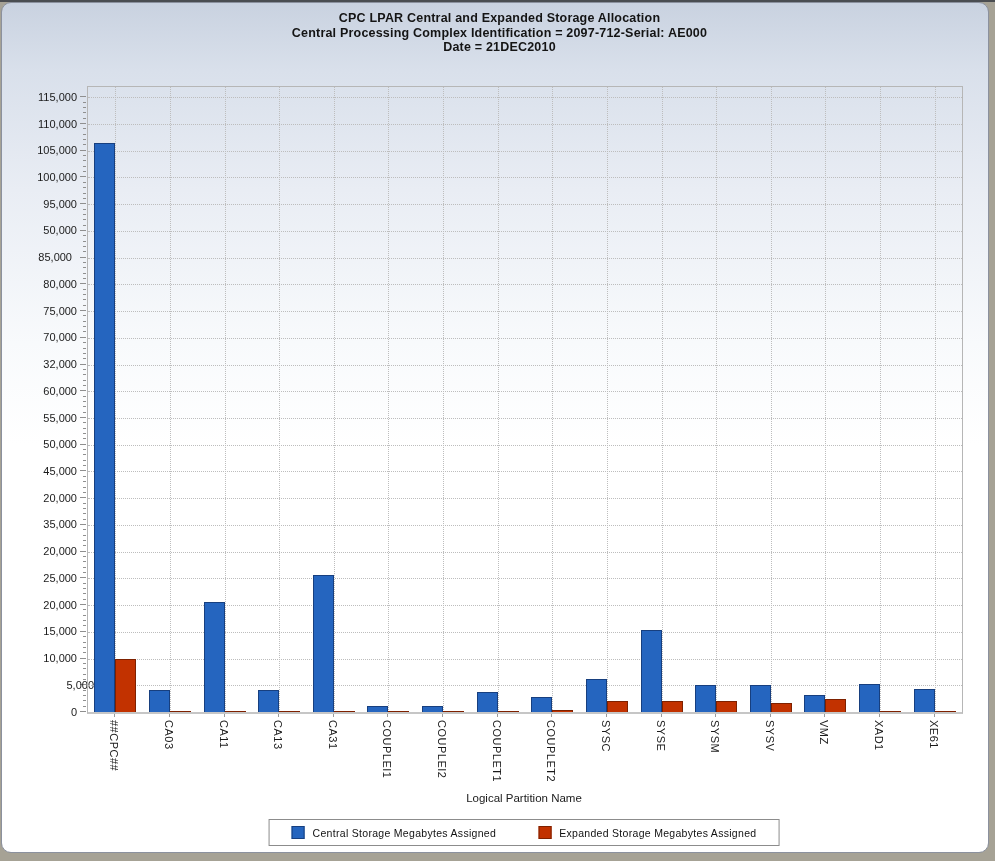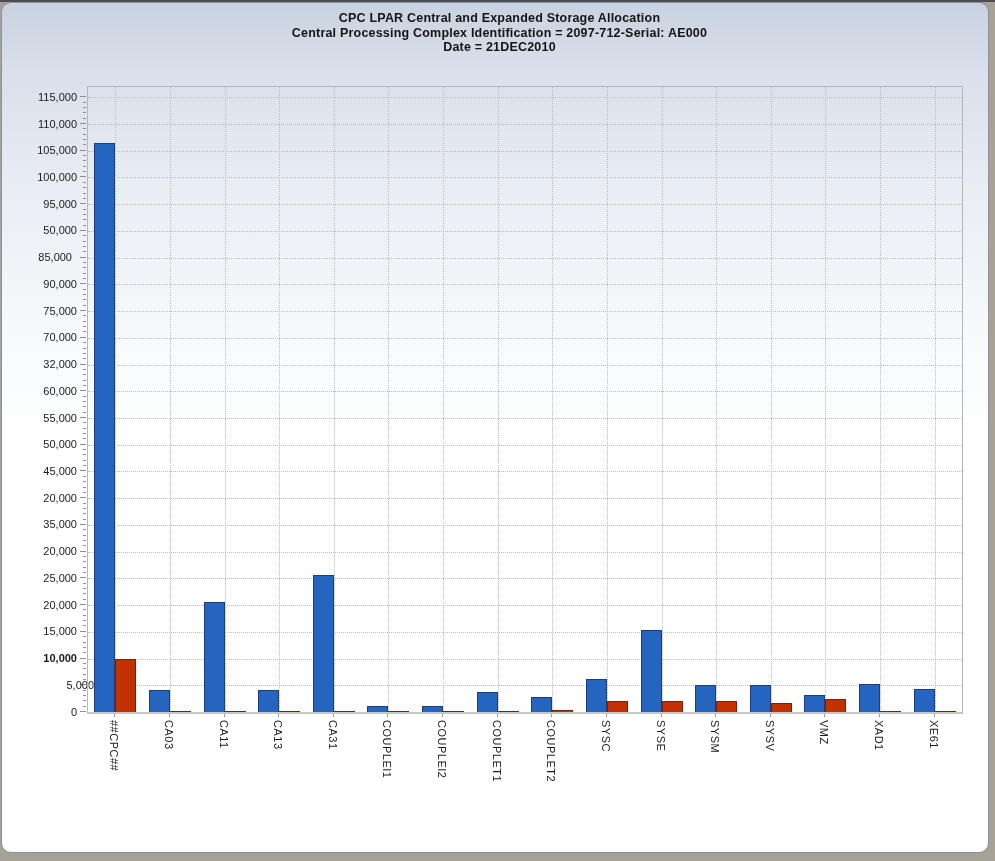--- a/index.html
+++ b/index.html
@@ -69,21 +69,21 @@
       <div class="ytick" style="left: 81px; top: 697.31px; width: 3px; height: 1px;"></div>
       <div class="ytick" style="left: 81px; top: 691.964px; width: 3px; height: 1px;"></div>
       <div class="ytick" style="left: 81px; top: 686.619px; width: 3px; height: 1px;"></div>
       <div class="ytick" style="left: 78px; top: 681.274px; width: 6px; height: 1px;"></div>
       <div class="ylabel" style="left: 22px; top: 681.774px;">5,000</div>
       <div class="ytick" style="left: 81px; top: 675.929px; width: 3px; height: 1px;"></div>
       <div class="ytick" style="left: 81px; top: 670.583px; width: 3px; height: 1px;"></div>
       <div class="ytick" style="left: 81px; top: 665.238px; width: 3px; height: 1px;"></div>
       <div class="ytick" style="left: 81px; top: 659.893px; width: 3px; height: 1px;"></div>
       <div class="ytick" style="left: 78px; top: 654.548px; width: 6px; height: 1px;"></div>
-      <div class="ylabel" style="left: 5px; top: 655.048px; font-weight: bold;">10,000</div>
+      <div class="ylabel" style="left: 5px; top: 655.048px;">10,000</div>
       <div class="ytick" style="left: 81px; top: 649.203px; width: 3px; height: 1px;"></div>
       <div class="ytick" style="left: 81px; top: 643.857px; width: 3px; height: 1px;"></div>
       <div class="ytick" style="left: 81px; top: 638.512px; width: 3px; height: 1px;"></div>
       <div class="ytick" style="left: 81px; top: 633.167px; width: 3px; height: 1px;"></div>
       <div class="ytick" style="left: 78px; top: 627.822px; width: 6px; height: 1px;"></div>
       <div class="ylabel" style="left: 5px; top: 628.322px;">15,000</div>
       <div class="ytick" style="left: 81px; top: 622.477px; width: 3px; height: 1px;"></div>
       <div class="ytick" style="left: 81px; top: 617.131px; width: 3px; height: 1px;"></div>
       <div class="ytick" style="left: 81px; top: 611.786px; width: 3px; height: 1px;"></div>
       <div class="ytick" style="left: 81px; top: 606.441px; width: 3px; height: 1px;"></div>
@@ -153,21 +153,21 @@
       <div class="ytick" style="left: 81px; top: 323.144px; width: 3px; height: 1px;"></div>
       <div class="ytick" style="left: 81px; top: 317.799px; width: 3px; height: 1px;"></div>
       <div class="ytick" style="left: 81px; top: 312.454px; width: 3px; height: 1px;"></div>
       <div class="ytick" style="left: 78px; top: 307.109px; width: 6px; height: 1px;"></div>
       <div class="ylabel" style="left: 5px; top: 307.609px;">75,000</div>
       <div class="ytick" style="left: 81px; top: 301.763px; width: 3px; height: 1px;"></div>
       <div class="ytick" style="left: 81px; top: 296.418px; width: 3px; height: 1px;"></div>
       <div class="ytick" style="left: 81px; top: 291.073px; width: 3px; height: 1px;"></div>
       <div class="ytick" style="left: 81px; top: 285.728px; width: 3px; height: 1px;"></div>
       <div class="ytick" style="left: 78px; top: 280.383px; width: 6px; height: 1px;"></div>
-      <div class="ylabel" style="left: 5px; top: 280.883px;">90,000</div>
+      <div class="ylabel" style="left: 5px; top: 280.883px;">80,000</div>
       <div class="ytick" style="left: 81px; top: 275.037px; width: 3px; height: 1px;"></div>
       <div class="ytick" style="left: 81px; top: 269.692px; width: 3px; height: 1px;"></div>
       <div class="ytick" style="left: 81px; top: 264.347px; width: 3px; height: 1px;"></div>
       <div class="ytick" style="left: 81px; top: 259.002px; width: 3px; height: 1px;"></div>
       <div class="ytick" style="left: 78px; top: 253.657px; width: 6px; height: 1px;"></div>
       <div class="ylabel" style="left: 0; top: 254.157px;">85,000</div>
       <div class="ytick" style="left: 81px; top: 248.311px; width: 3px; height: 1px;"></div>
       <div class="ytick" style="left: 81px; top: 242.966px; width: 3px; height: 1px;"></div>
       <div class="ytick" style="left: 81px; top: 237.621px; width: 3px; height: 1px;"></div>
       <div class="ytick" style="left: 81px; top: 232.276px; width: 3px; height: 1px;"></div>
@@ -304,15 +304,26 @@
       <div class="bar" style="left: 716.438px; top: 608.163px; width: 21px; height: 16.8374px; background: rgb(37, 101, 191); border-top: 1px solid rgb(23, 63, 127); border-right: 1px solid rgb(23, 63, 127); border-left: 1px solid rgb(23, 63, 127); border-image: initial; border-bottom: none;"></div>
       <div class="bar" style="left: 737.438px; top: 612.439px; width: 21px; height: 12.5613px; background: rgb(194, 50, 0); border-top: 1px solid rgb(126, 33, 0); border-right: 1px solid rgb(126, 33, 0); border-left: 1px solid rgb(126, 33, 0); border-image: initial; border-bottom: none;"></div>
       <div class="vgrid" style="left: 792.062px;"></div>
       <div class="bar" style="left: 771.062px; top: 596.67px; width: 21px; height: 28.3297px; background: rgb(37, 101, 191); border-top: 1px solid rgb(23, 63, 127); border-right: 1px solid rgb(23, 63, 127); border-left: 1px solid rgb(23, 63, 127); border-image: initial; border-bottom: none;"></div>
       <div class="bar" style="left: 792.062px; top: 624px; width: 21px; height: 1px; background: rgb(194, 50, 0); border-top: 1px solid rgb(126, 33, 0); border-right: 1px solid rgb(126, 33, 0); border-left: 1px solid rgb(126, 33, 0); border-image: initial; border-bottom: none;"></div>
       <div class="vgrid" style="left: 846.688px;"></div>
       <div class="bar" style="left: 825.688px; top: 601.748px; width: 21px; height: 23.2517px; background: rgb(37, 101, 191); border-top: 1px solid rgb(23, 63, 127); border-right: 1px solid rgb(23, 63, 127); border-left: 1px solid rgb(23, 63, 127); border-image: initial; border-bottom: none;"></div>
       <div class="bar" style="left: 846.688px; top: 624px; width: 21px; height: 1px; background: rgb(194, 50, 0); border-top: 1px solid rgb(126, 33, 0); border-right: 1px solid rgb(126, 33, 0); border-left: 1px solid rgb(126, 33, 0); border-image: initial; border-bottom: none;"></div>
     </div>
 
-
+  <div id="x-axis-title">Logical Partition Name</div>
+
+  <div id="legend">
+    <div class="legend-item">
+      <span class="legend-swatch" id="swatch-0" style="background: rgb(37, 101, 191); border: 1px solid rgb(23, 63, 127);"></span>
+      <span class="legend-label">Central Storage Megabytes Assigned</span>
+    </div>
+    <div class="legend-item">
+      <span class="legend-swatch" id="swatch-1" style="background: rgb(194, 50, 0); border: 1px solid rgb(126, 33, 0);"></span>
+      <span class="legend-label">Expanded Storage Megabytes Assigned</span>
+    </div>
+  </div>
 
 </div>
 
 </body></html>

